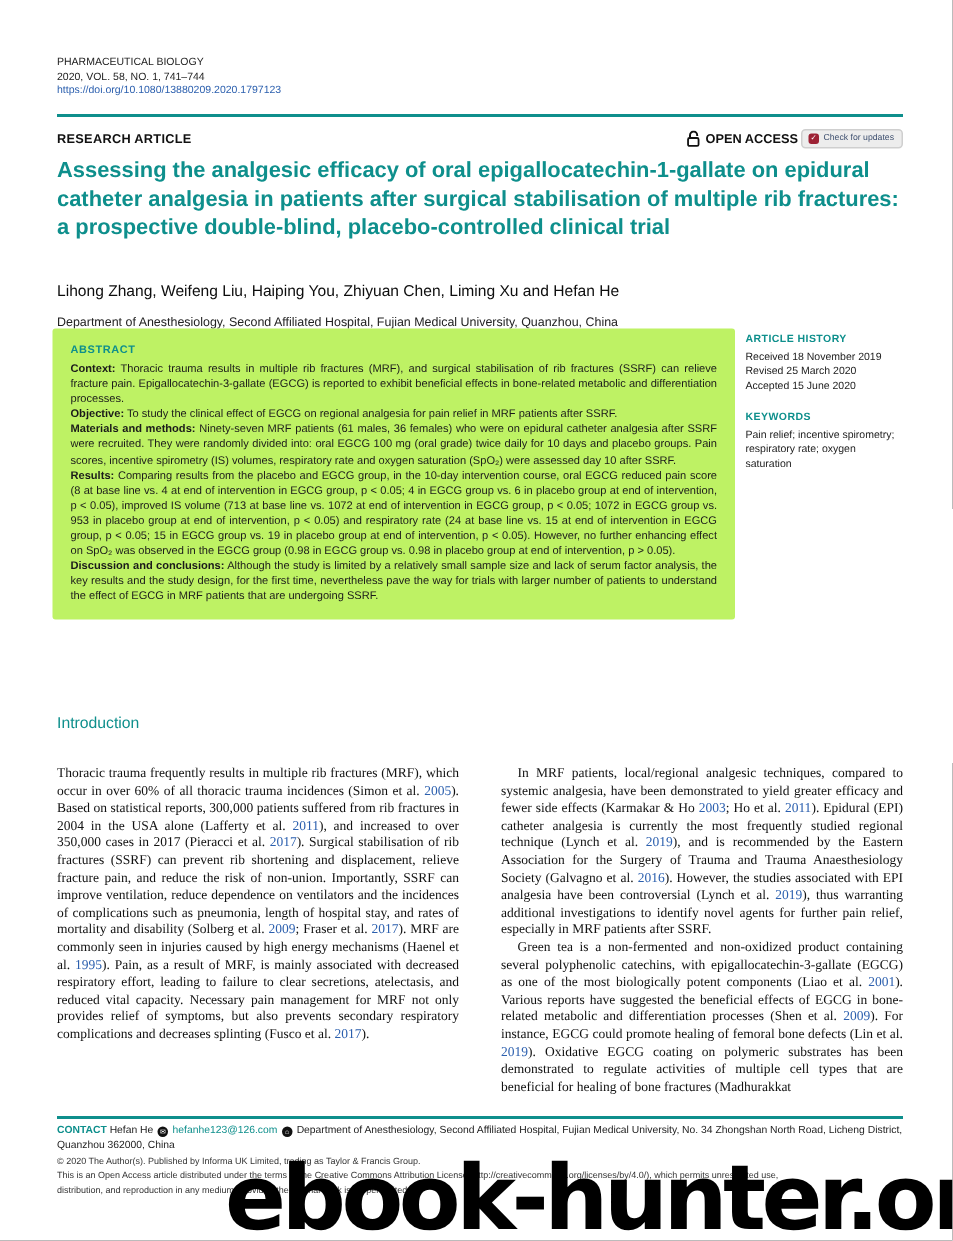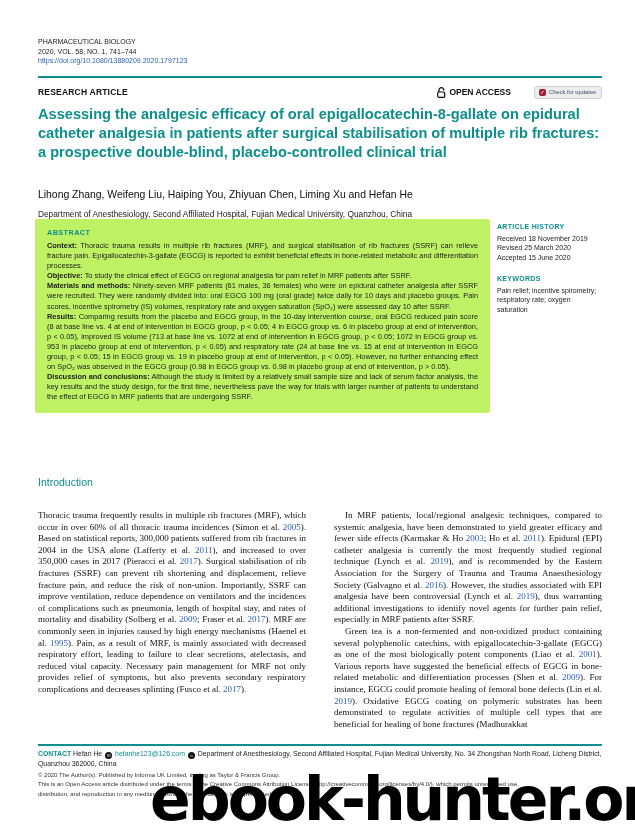--- a/index.html
+++ b/index.html
@@ -16,21 +16,21 @@
   .logo { display:flex; align-items:center; gap:6px; margin-top:1px; }
   .logo-circle { width:24px; height:24px; border:1.7px solid #111; border-radius:50%; display:flex; align-items:center; justify-content:center; box-sizing:border-box; }
   .logo-text-name { font-family:"Liberation Serif", serif; font-size:13px; line-height:13px; color:#111; }
   .logo-text-group { font-size:5.5px; color:#444; margin-top:1px; }
 
   .rule-top { position:absolute; left:38px; right:33px; top:76px; height:2px; background:#0e8f8c; }
 
   
   .article-bar { position:absolute; left:38px; right:33px; top:84px; height:16px; display:flex; justify-content:space-between; align-items:center; }
   .article-type { font-weight:bold; font-size:8.5px; letter-spacing:.2px; color:#111; }
-  .bar-right { display:flex; align-items:center; gap:23px; }
+  .bar-right { display:flex; align-items:center; gap:2px; }
   .oa { display:flex; align-items:center; gap:3px; font-weight:bold; font-size:8.5px; color:#111; }
   .badge { background:#ededed; border:1px solid #cfcfcf; border-radius:3px; padding:2px 5px 2px 4px; font-size:5.8px; color:#3c4e6e; display:flex; gap:3px; align-items:center; cursor:pointer; }
   .crossmark { width:7px; height:7px; border-radius:2px; background:#9d2235; display:inline-flex; align-items:center; justify-content:center; color:#fff; font-size:5px; line-height:7px; }
 
   
   .title { position:absolute; left:38px; top:105px; width:566px; font-size:14.6px; line-height:19.2px; font-weight:bold; color:#0e8f8c; }
   .authors { position:absolute; left:38px; top:189px; font-size:10.4px; color:#0d0d0d; }
   .affiliation { position:absolute; left:38px; top:209px; font-size:8.3px; color:#222; }
 
   
@@ -88,21 +88,21 @@
         </svg>
         <span>OPEN ACCESS</span>
       </span>
       <span class="badge">
         <span class="crossmark">✓</span>
         <span>Check for updates</span>
       </span>
     </span>
   </div>
 
-  <div class="title">Assessing the analgesic efficacy of oral epigallocatechin-8-gallate on epidural catheter analgesia in patients after surgical stabilisation of multiple rib fractures: a prospective double-blind, placebo-controlled clinical trial</div>
+  <div class="title">Assessing the analgesic efficacy of oral epigallocatechin-1-gallate on epidural catheter analgesia in patients after surgical stabilisation of multiple rib fractures: a prospective double-blind, placebo-controlled clinical trial</div>
   <div class="authors">Lihong Zhang, Weifeng Liu, Haiping You, Zhiyuan Chen, Liming Xu and Hefan He</div>
   <div class="affiliation">Department of Anesthesiology, Second Affiliated Hospital, Fujian Medical University, Quanzhou, China</div>
 
   <div class="abstract-box">
     <div class="abstract-heading">ABSTRACT</div>
     <p><b>Context:</b> <span>Thoracic trauma results in multiple rib fractures (MRF), and surgical stabilisation of rib fractures (SSRF) can relieve fracture pain. Epigallocatechin-3-gallate (EGCG) is reported to exhibit beneficial effects in bone-related metabolic and differentiation processes.</span></p>
     <p><b>Objective:</b> <span>To study the clinical effect of EGCG on regional analgesia for pain relief in MRF patients after SSRF.</span></p>
     <p><b>Materials and methods:</b> <span>Ninety-seven MRF patients (61 males, 36 females) who were on epidural catheter analgesia after SSRF were recruited. They were randomly divided into: oral EGCG 100 mg (oral grade) twice daily for 10 days and placebo groups. Pain scores, incentive spirometry (IS) volumes, respiratory rate and oxygen saturation (SpO₂) were assessed day 10 after SSRF.</span></p>
     <p><b>Results:</b> <span>Comparing results from the placebo and EGCG group, in the 10-day intervention course, oral EGCG reduced pain score (8 at base line vs. 4 at end of intervention in EGCG group, p &lt; 0.05; 4 in EGCG group vs. 6 in placebo group at end of intervention, p &lt; 0.05), improved IS volume (713 at base line vs. 1072 at end of intervention in EGCG group, p &lt; 0.05; 1072 in EGCG group vs. 953 in placebo group at end of intervention, p &lt; 0.05) and respiratory rate (24 at base line vs. 15 at end of intervention in EGCG group, p &lt; 0.05; 15 in EGCG group vs. 19 in placebo group at end of intervention, p &lt; 0.05). However, no further enhancing effect on SpO₂ was observed in the EGCG group (0.98 in EGCG group vs. 0.98 in placebo group at end of intervention, p &gt; 0.05).</span></p>
     <p><b>Discussion and conclusions:</b> <span>Although the study is limited by a relatively small sample size and lack of serum factor analysis, the key results and the study design, for the first time, nevertheless pave the way for trials with larger number of patients to understand the effect of EGCG in MRF patients that are undergoing SSRF.</span></p>

